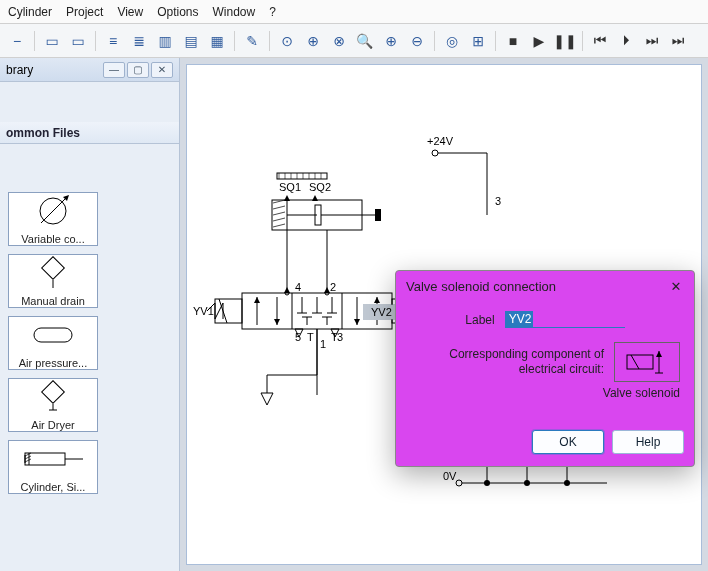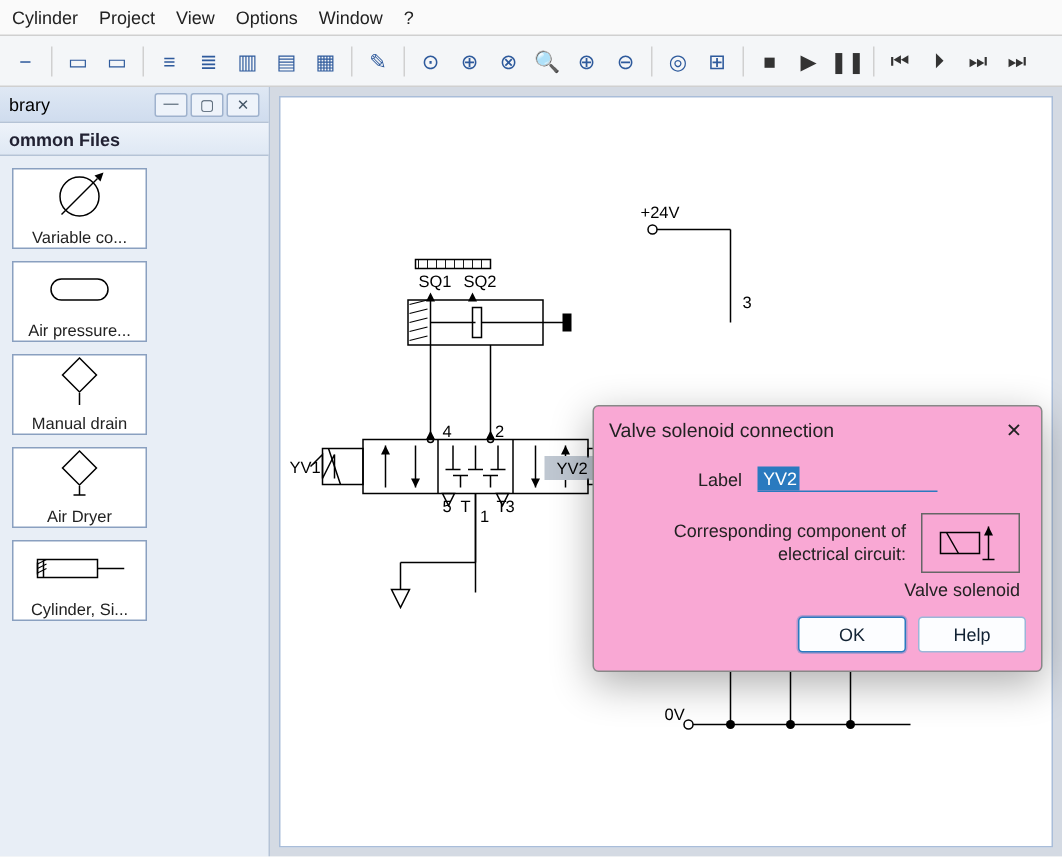--- a/index.html
+++ b/index.html
@@ -43,21 +43,21 @@
 
   .main {
     display: flex;
     height: calc(571px - 24px - 34px);
   }
 
   .sidebar {
     width: 180px;
     background: #e8eef6;
     border-right: 1px solid #b5c3d6;
-    display: flex; flex-direction: column;
+    display: flex; flex-direction: column; gap: 40px;
   }
   .side-header {
     height: 24px;
     display: flex; align-items: center;
     background: linear-gradient(#dfe8f4,#cfdcee);
     border-bottom: 1px solid #b5c3d6;
     padding: 0 6px;
     justify-content: space-between;
   }
   .side-header .wbtns { display:flex; gap:2px; }
@@ -91,21 +91,21 @@
   .canvas {
     flex:1; background:#fff; margin:6px; border:1px solid #a9bdd9;
     position:relative; overflow:hidden;
   }
   svg.diagram { position:absolute; left:0; top:0; }
 
   .dialog {
     position:absolute;
     left:395px; top:270px;
     width:300px;
-    background:#f9a8d4;
+    background:#d946ef;
     border:1px solid #888;
     box-shadow: 0 8px 28px rgba(0,0,0,.32);
     border-radius:4px;
     font-size:12px;
     color:#222;
   }
   .dlg-title {
     height:30px; display:flex; align-items:center; justify-content:space-between;
     padding:0 10px; font-size:13px;
   }
@@ -115,21 +115,21 @@
   .dlg-label { text-align:right; color:#222; flex:0 0 auto; }
   .dlg-input {
     border:none; border-bottom:1px solid #2a7abf;
     padding:1px 4px; width:120px; font-size:12px;
     background:#fff;
   }
   .dlg-input::selection { background:#2a7abf; color:#fff; }
   .dlg-componentrow { display:flex; align-items:center; justify-content:flex-end; gap:10px; margin-bottom:4px; }
   .dlg-component-text { text-align:right; flex:1; line-height:1.25; }
   .comp-box { width:66px; height:40px; border:1px solid #666; display:flex;align-items:center;justify-content:center; }
-  .dlg-caption { text-align:right; margin:2px 0 5px; }
+  .dlg-caption { text-align:right; margin:2px 0 24px; }
   .dlg-buttons { display:flex; justify-content:flex-end; gap:8px; padding:0 10px 12px; }
   .dlg-btn {
     min-width:72px; height:24px;
     border:1px solid #9bb6d8; background:#fcfdff;
     display:flex;align-items:center;justify-content:center;
     border-radius:3px; font-size:12px; color:#123; cursor:default;
   }
   .dlg-btn.primary { border-color:#2a7abf; box-shadow:0 0 0 1px #2a7abf55; }
 
   .lbl { font-size:11px; fill:#000; }
@@ -198,34 +198,34 @@
           <svg width="40" height="34">
               <circle cx="20" cy="17" r="13" fill="none" stroke="#000"></circle>
               <line x1="8" y1="29" x2="32" y2="5" stroke="#000"></line>
               <polygon points="30,3 34,7 36,1" fill="#000"></polygon>
             </svg>
         </div>
         <span>Variable co...</span>
       </div>
       <div class="palette-item">
         <div class="palette-icon">
-          <svg width="50" height="26">
-              <rect x="6" y="6" width="38" height="14" rx="7" fill="none" stroke="#000"></rect>
-            </svg>
-        </div>
-        <span>Air pressure...</span>
-      </div>
-      <div class="palette-item">
-        <div class="palette-icon">
           <svg width="40" height="34">
               <rect x="12" y="4" width="16" height="16" transform="rotate(45 20 12)" fill="none" stroke="#000"></rect>
               <line x1="20" y1="24" x2="20" y2="32" stroke="#000"></line>
             </svg>
         </div>
         <span>Manual drain</span>
+      </div>
+      <div class="palette-item">
+        <div class="palette-icon">
+          <svg width="50" height="26">
+              <rect x="6" y="6" width="38" height="14" rx="7" fill="none" stroke="#000"></rect>
+            </svg>
+        </div>
+        <span>Air pressure...</span>
       </div>
       <div class="palette-item">
         <div class="palette-icon">
           <svg width="40" height="34">
               <rect x="12" y="4" width="16" height="16" transform="rotate(45 20 12)" fill="none" stroke="#000"></rect>
               <line x1="20" y1="24" x2="20" y2="30" stroke="#000"></line>
               <line x1="16" y1="30" x2="24" y2="30" stroke="#000"></line>
             </svg>
         </div>
         <span>Air Dryer</span>

